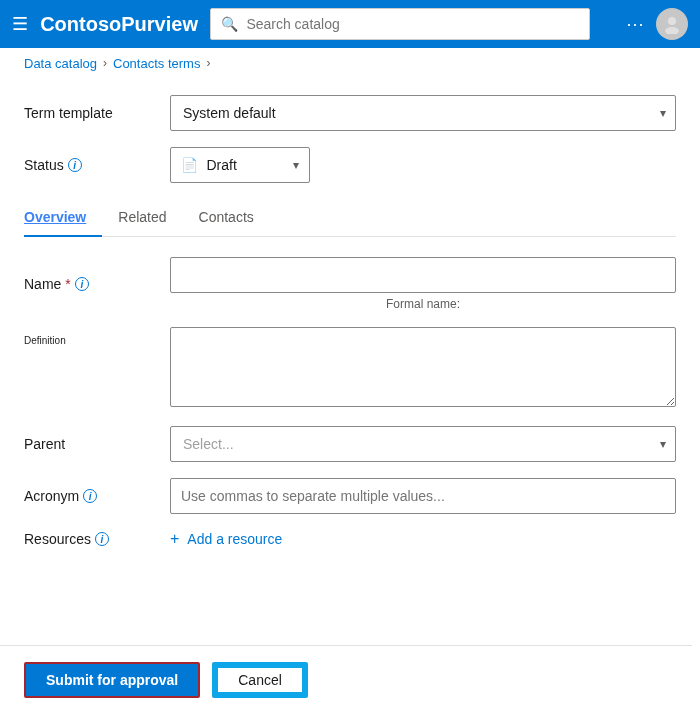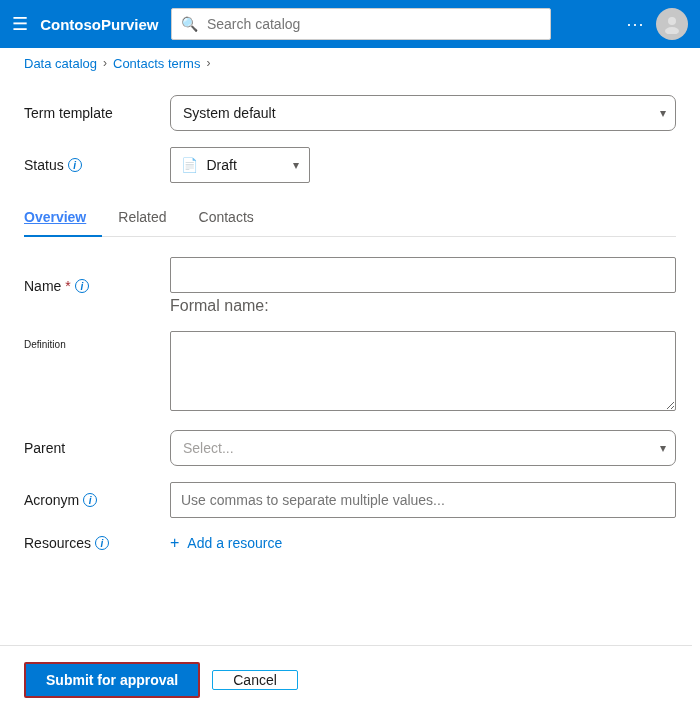--- a/index.html
+++ b/index.html
@@ -8,21 +8,21 @@
     
     .top-nav {
       background: #0078d4;
       height: 48px;
       display: flex;
       align-items: center;
       padding: 0 12px;
       gap: 12px;
     }
     .hamburger-icon { color: #fff; font-size: 18px; cursor: pointer; display: flex; align-items: center; }
-    .app-title { color: #fff; font-size: 15px; font-weight: 600; flex-shrink: 0; }
+    .app-title { color: #fff; font-size: 20px; font-weight: 600; flex-shrink: 0; }
     .search-box {
       flex: 1;
       max-width: 380px;
       height: 32px;
       background: #fff;
       border: 1px solid #ccc;
       border-radius: 2px;
       display: flex;
       align-items: center;
       padding: 0 10px;
@@ -95,21 +95,21 @@
       font-size: 10px; color: #0078d4; cursor: help;
       font-style: italic; font-weight: 600;
     }
     .form-control-wrap { flex: 1; }
 
     
     .dropdown-select {
       width: 100%;
       height: 36px;
       border: 1px solid #8a8886;
-      border-radius: 7px;
+      border-radius: 2px;
       background: #fff;
       padding: 0 32px 0 12px;
       font-size: 14px;
       color: #1b1b1b;
       appearance: none;
       cursor: pointer;
       position: relative;
     }
     .dropdown-wrapper {
       position: relative;
@@ -171,23 +171,24 @@
       height: 36px;
       border: 1px solid #8a8886;
       border-radius: 2px;
       padding: 0 10px;
       font-size: 14px;
       color: #1b1b1b;
       outline: none;
     }
 
     .formal-name-label {
-      font-size: 16px;
+      font-size: 12px;
       color: #605e5c;
       margin-top: 4px;
+      text-align: center;
     }
 
     
     .text-area {
       width: 100%;
       height: 80px;
       border: 1px solid #8a8886;
       border-radius: 2px;
       padding: 8px 10px;
       font-size: 14px;
@@ -242,24 +243,24 @@
       background: #0078d4;
       color: #fff;
       border: 2px solid #a4262c;
       border-radius: 2px;
       padding: 0 20px;
       font-size: 14px;
       font-weight: 600;
       cursor: pointer;
     }
     .btn-secondary {
-      height: 20px;
-      background: #fff;
-      color: #1b1b1b;
-      border: 1px solid #0ea5e9;
+      height: 36px;
+      background: #fff;
+      color: #1b1b1b;
+      border: 6px solid #0ea5e9;
       border-radius: 2px;
       padding: 0 20px;
       font-size: 14px;
       cursor: pointer;
     }
   </style>
 </head>
 <body>
 
 <nav class="top-nav">

